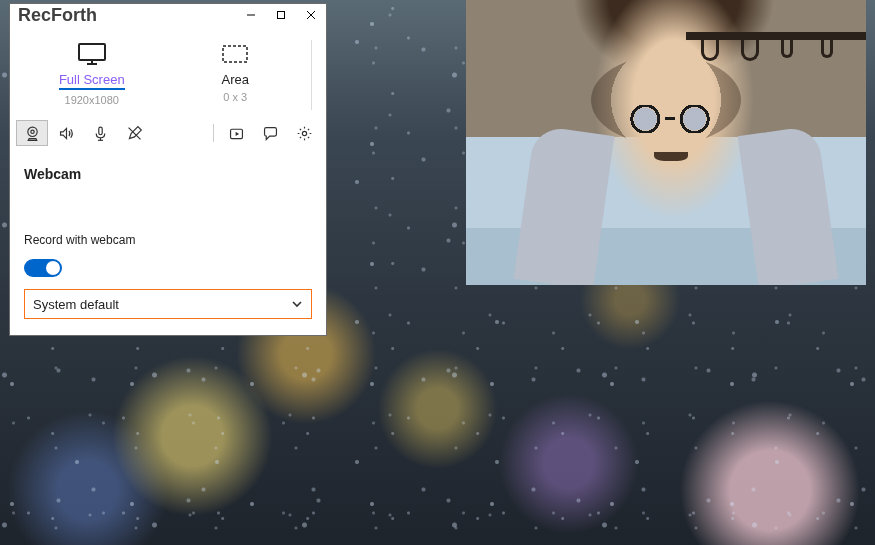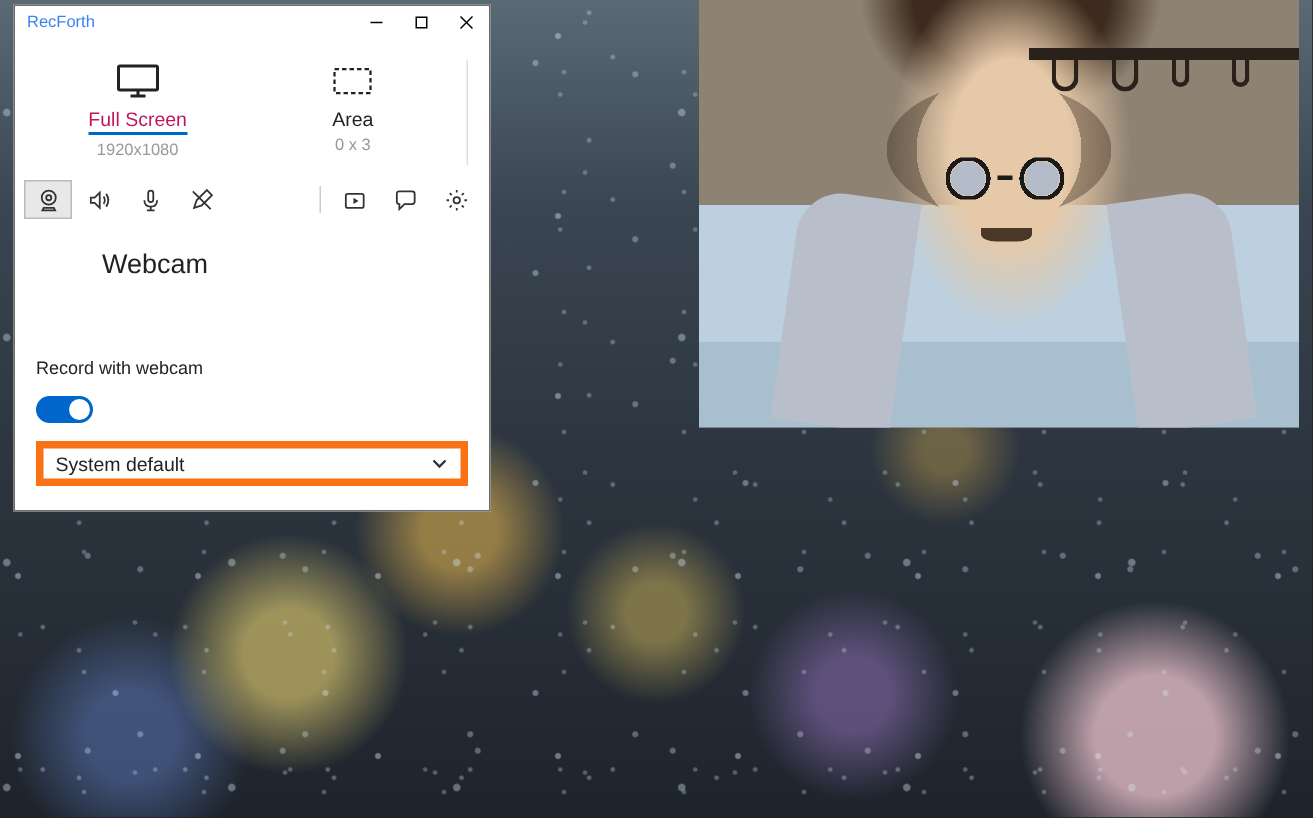--- a/index.html
+++ b/index.html
@@ -127,21 +127,21 @@
     border: 1px solid #6b6b6b;
     font-size: 12px;
     color: #222;
   }
   .titlebar {
     display:flex;
     align-items:center;
     height: 22px;
     padding-left: 8px;
   }
-  .titlebar .title { flex:1; font-size:11px; color:#3b82f6; }
+  .titlebar .title { flex:1; font-size:18px; color:#404040;font-weight:bold; }
   .winbtn {
     width: 30px; height: 22px;
     display:flex; align-items:center; justify-content:center;
     color:#000;
   }
   .winbtn svg{width:10px;height:10px;}
 
   .modes {
     display:flex;
     padding: 14px 10px 6px 10px;
@@ -149,21 +149,21 @@
   }
   .mode {
     flex:1;
     display:flex;
     flex-direction:column;
     align-items:center;
     gap:4px;
   }
   .mode .icon { height: 28px; display:flex; align-items:center; justify-content:center;}
   .mode .label { font-size:13px; }
-  .mode.selected .label { color:#be185d; border-bottom:2px solid #0066cc; padding-bottom:1px; }
+  .mode.selected .label { color:#8b5cf6; border-bottom:2px solid #0066cc; padding-bottom:1px; }
   .mode .sub { font-size:11px; color:#999; }
   .divider-v { width:1px; background:#ddd; height:70px; margin:0 4px; }
   .record-btn{
     width:36px;height:36px;
     border:1px solid #bbb;border-radius:50%;
     display:flex;align-items:center;justify-content:center;
   }
   .record-btn .dot{ width:12px;height:12px;background:#e60000;border-radius:50%; }
 
   .toolbar {
@@ -181,31 +181,31 @@
   .tool svg { width:17px; height:17px; stroke:#333; fill:none; stroke-width:1.4; }
   .tool-spacer{ flex:1; }
   .tool-div { width:1px; height:18px; background:#ccc; margin:0 4px; }
 
   .settings-panel {
     padding: 14px 14px 16px 14px;
     display:flex;
     flex-direction:column;
     gap:12px;
   }
-  .settings-panel h3 { font-size:18px; font-weight:400;margin-left:44px; }
+  .settings-panel h3 { font-size:14px; font-weight:700; }
   .row-label{ font-size:12px;margin-top:39px; }
   .toggle {
     width:38px;height:18px;border-radius:10px;background:#0066cc;
     position:relative;
   }
   .toggle .knob {
     position:absolute;right:2px;top:2px;width:14px;height:14px;border-radius:50%;background:#fff;
   }
   .select {
-    border:5px solid #f97316;
+    border:1px solid #f97316;
     height:30px;
     display:flex;align-items:center;justify-content:space-between;
     padding:0 8px;
     font-size:13px;
   }
   .select svg{width:12px;height:12px;stroke:#333;fill:none;stroke-width:1.6;}
 </style>
 </head>
 <body>
 

